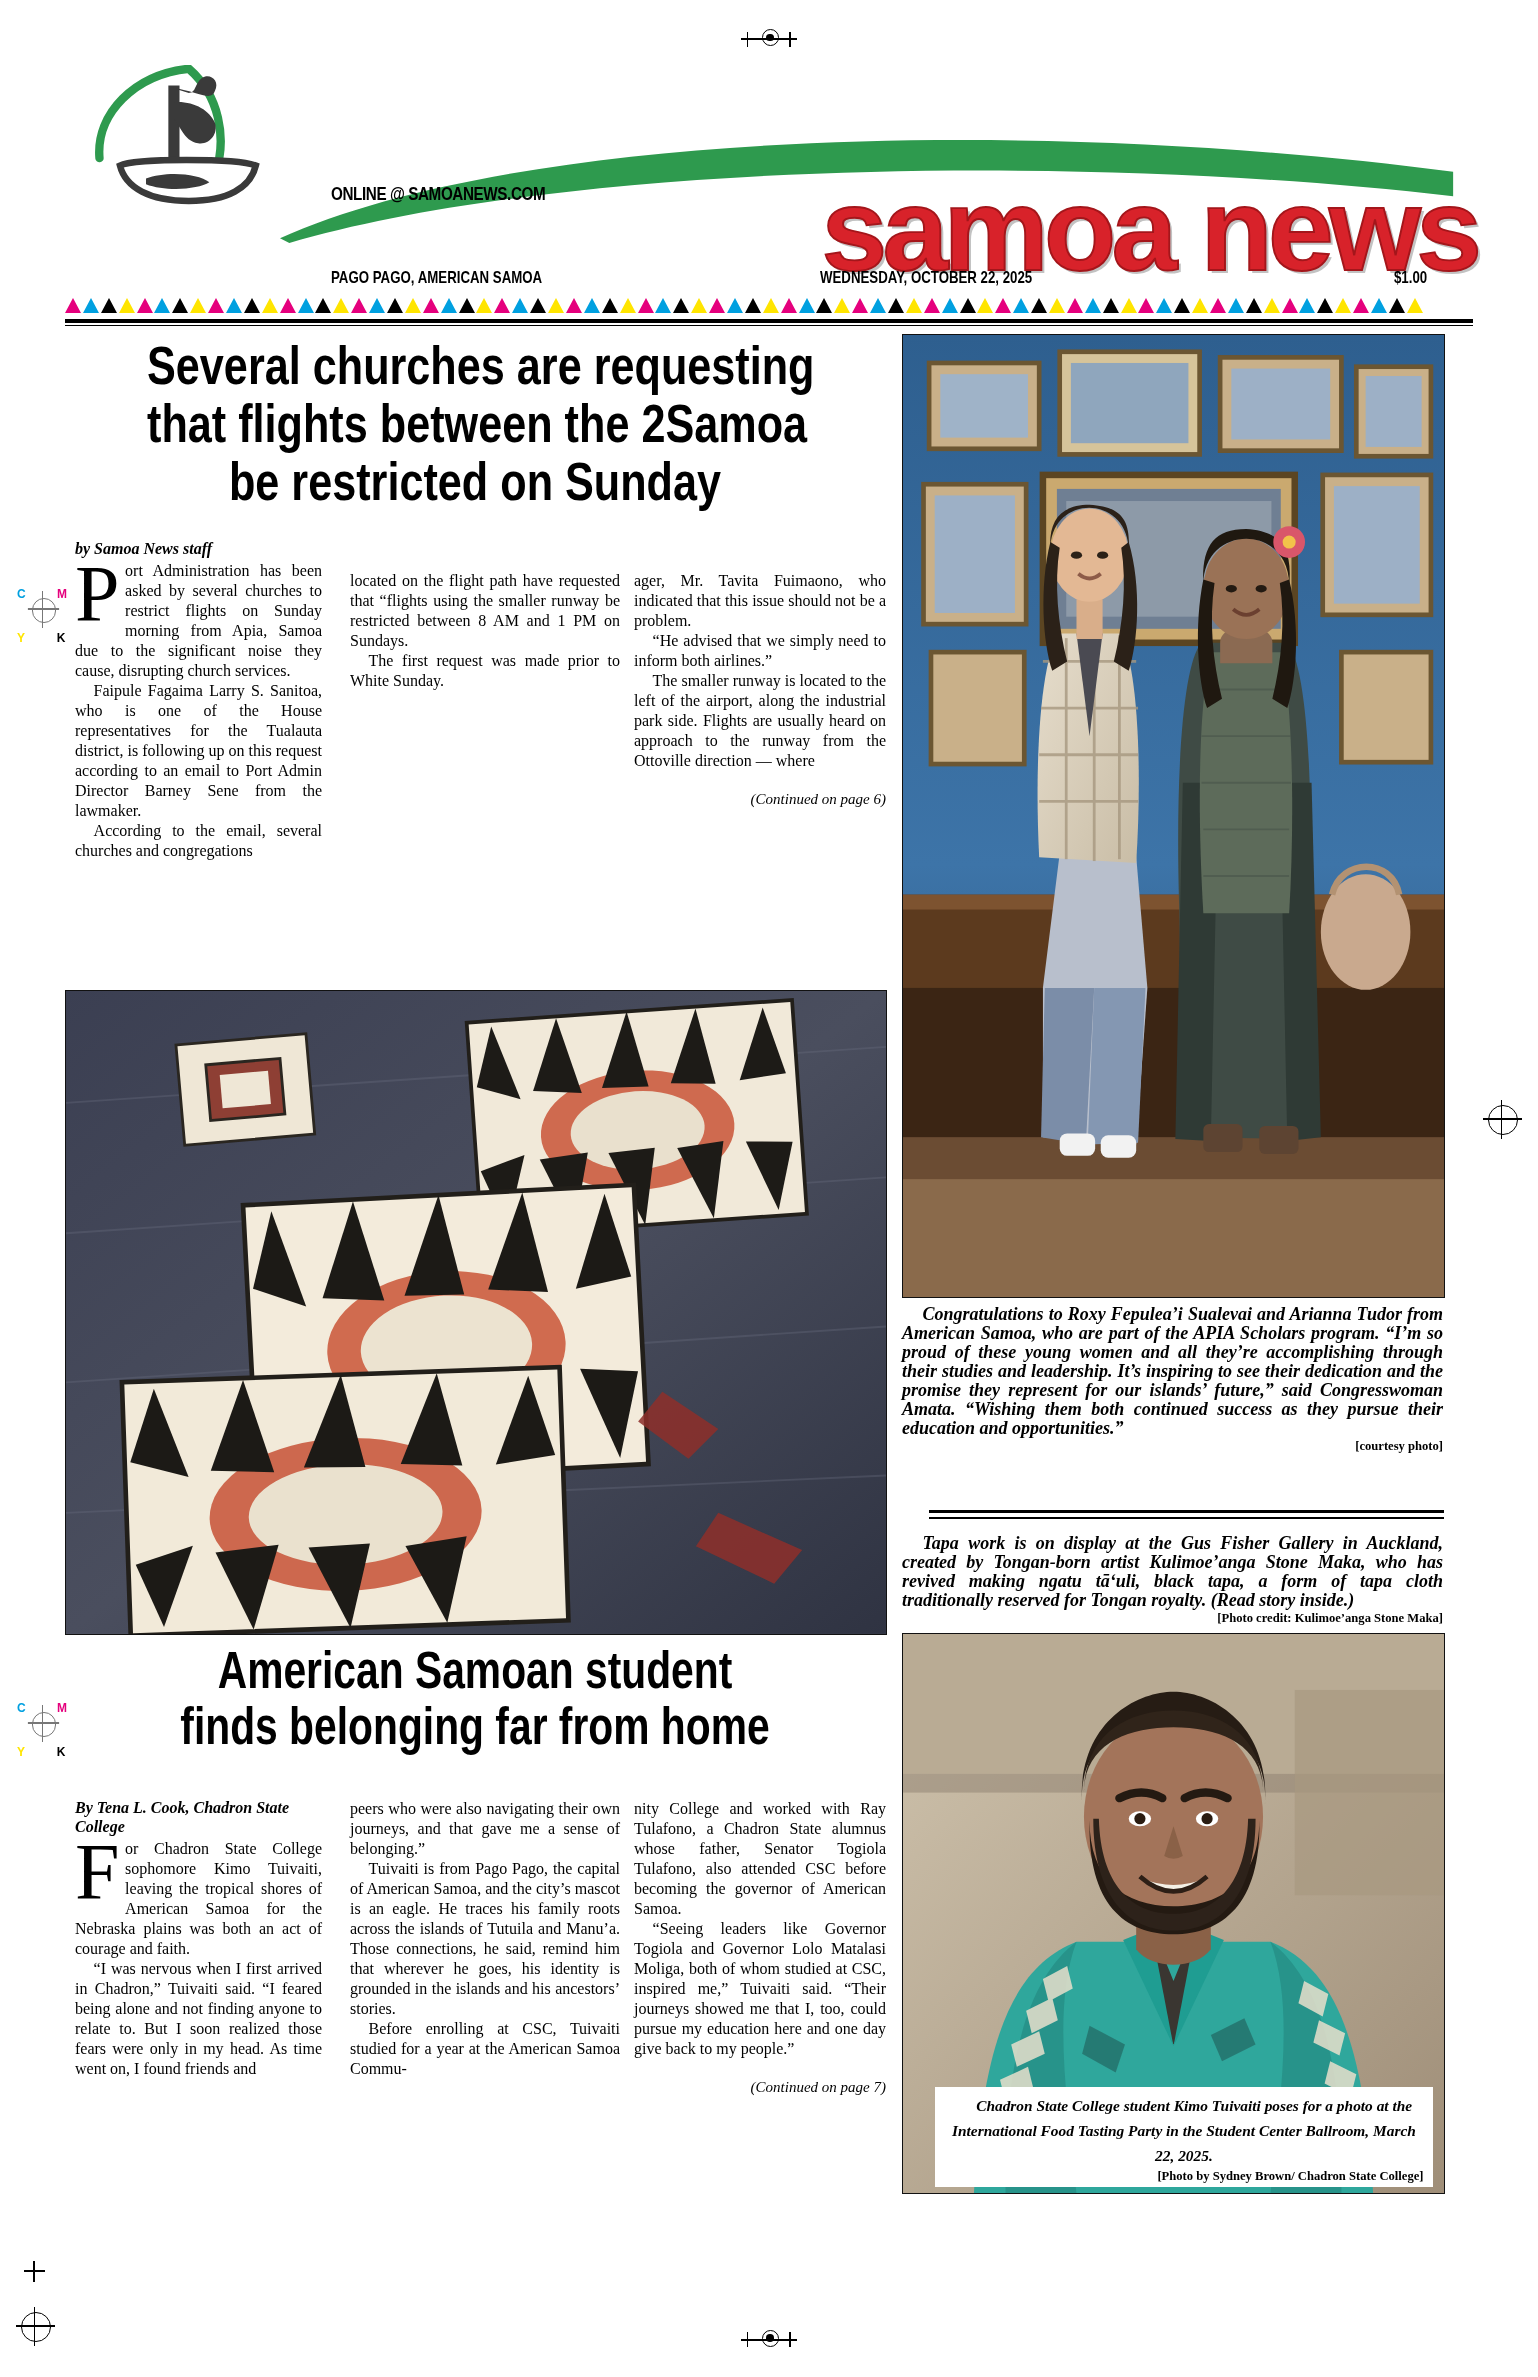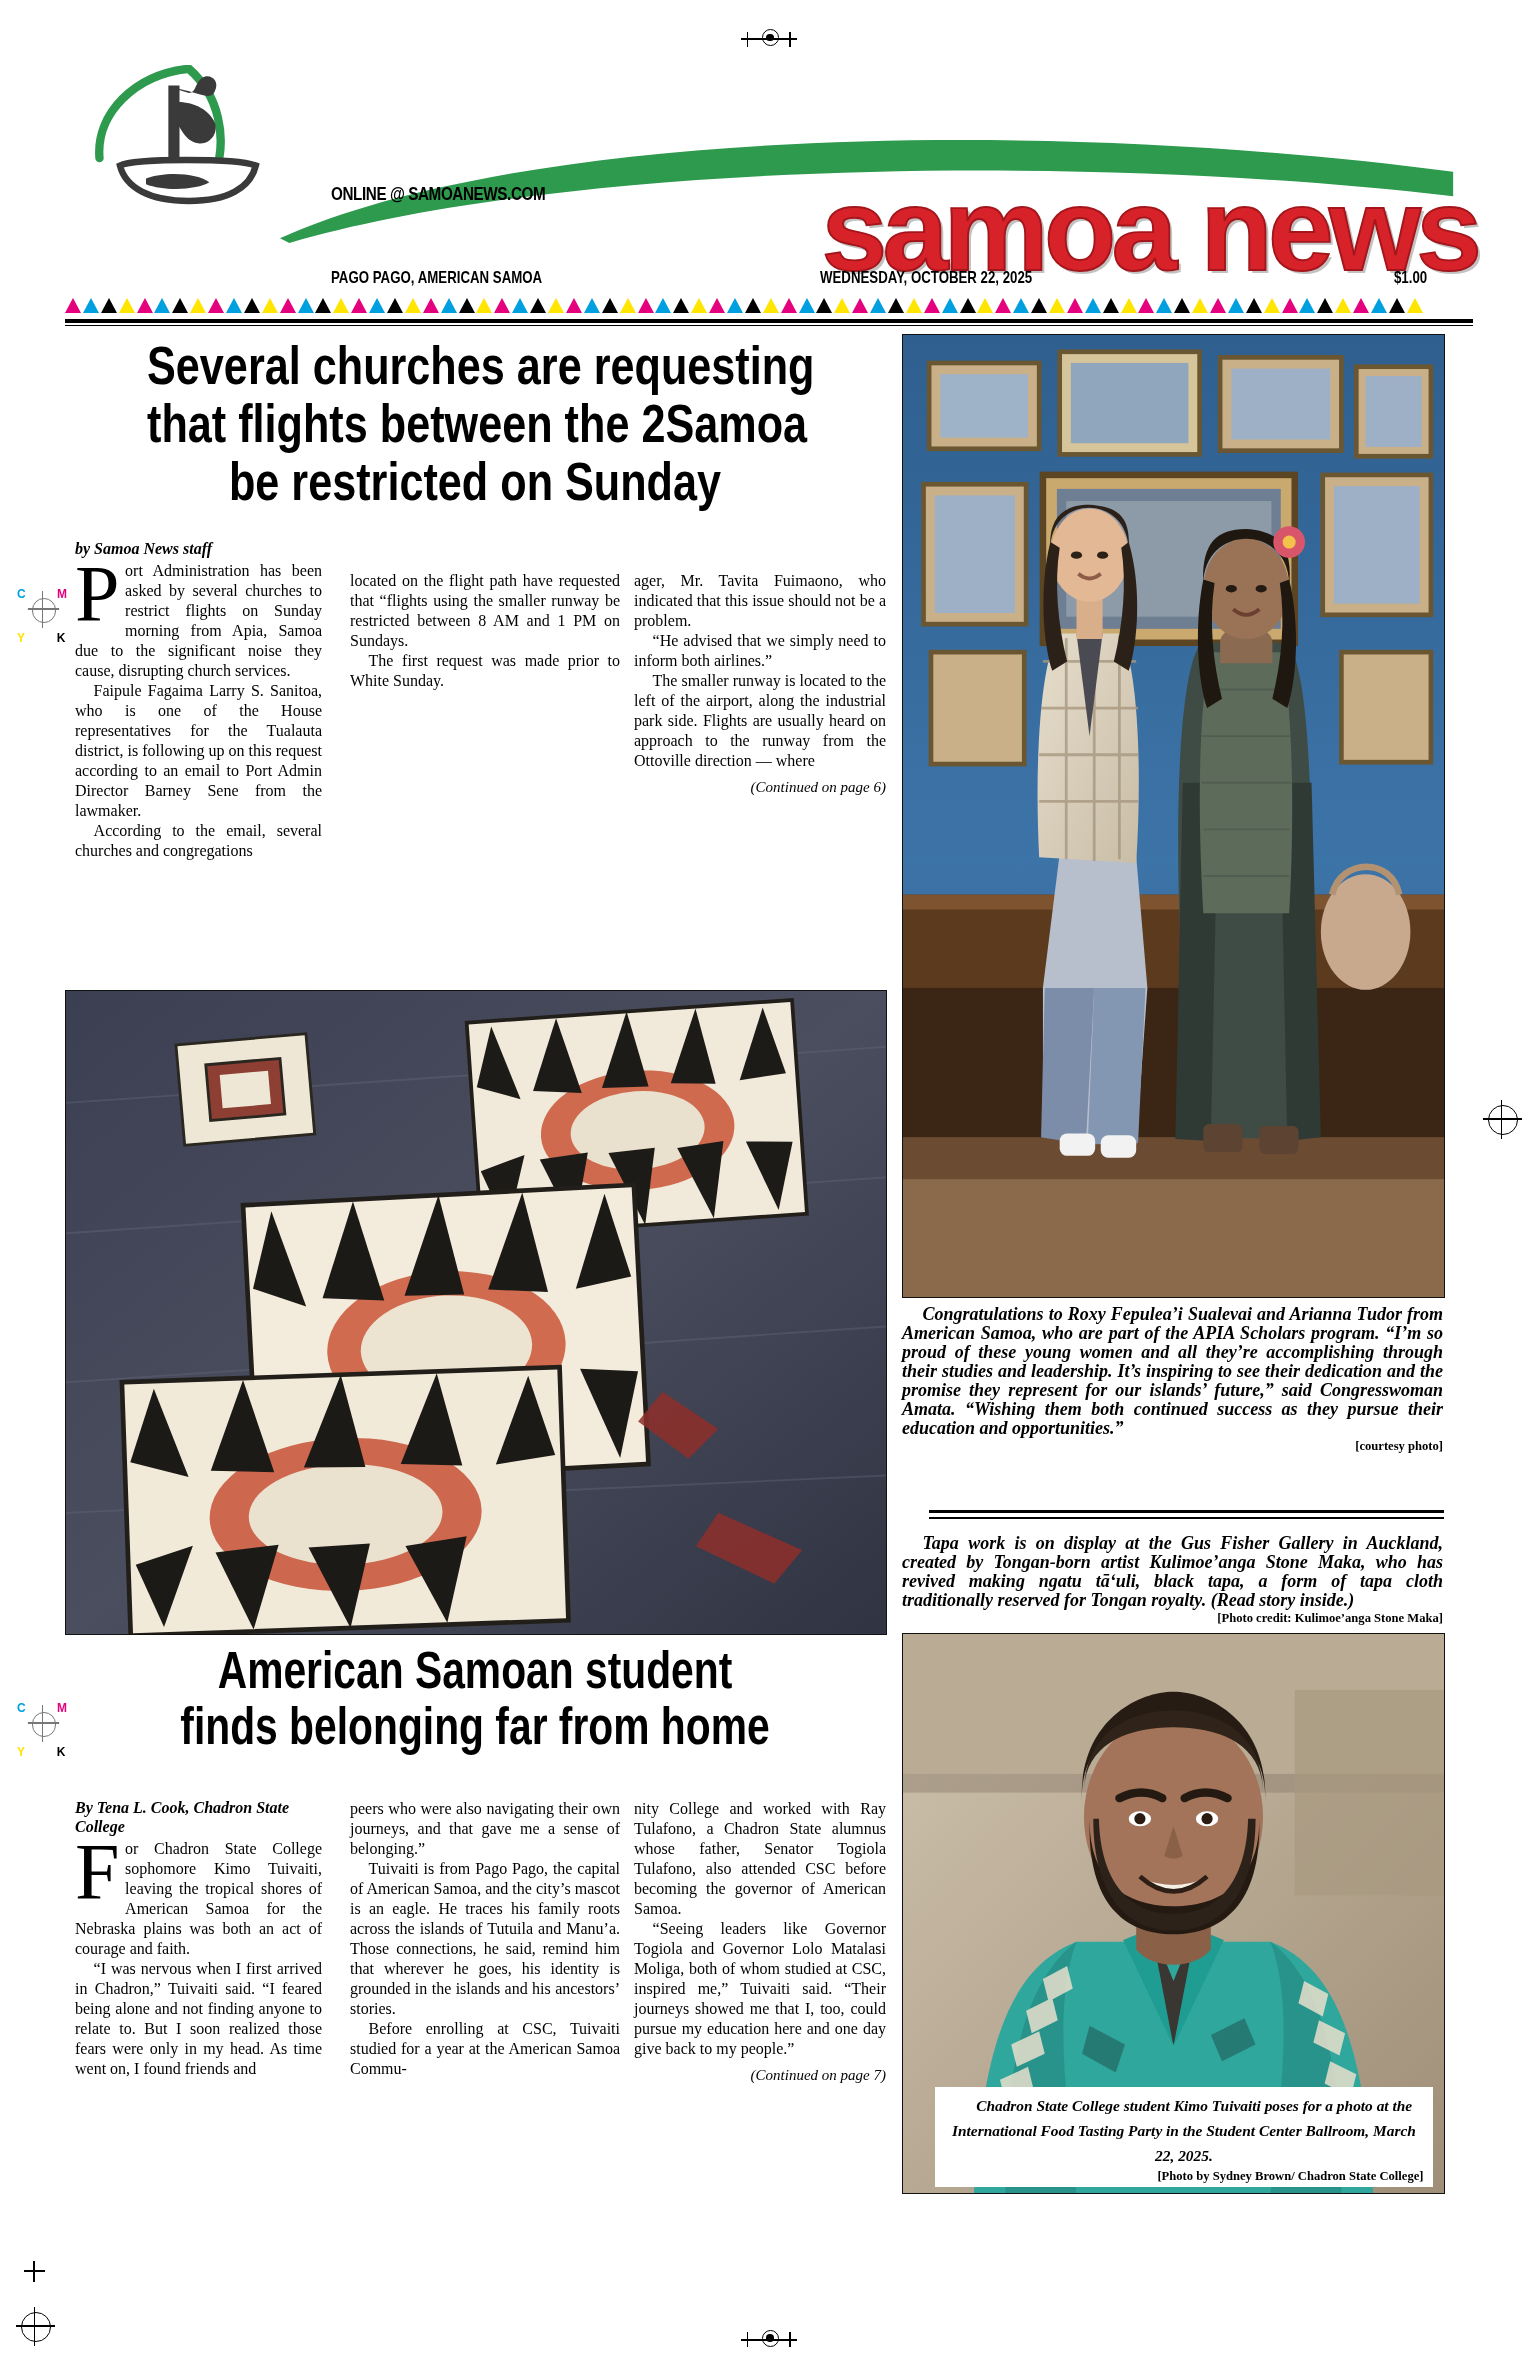--- a/index.html
+++ b/index.html
@@ -59,21 +59,21 @@
   
   .hl{font-family:"Liberation Sans",sans-serif;font-weight:bold;color:#000;text-align:center;
      transform:scaleX(.80);transform-origin:center top;white-space:nowrap;}
 
   .byline{font-family:"Liberation Serif",serif;font-weight:bold;font-style:italic;font-size:16px;}
 
   .col{font-family:"Liberation Serif",serif;font-size:16px;line-height:20px;text-align:justify;
        -webkit-hyphens:auto;hyphens:auto;}
   .col p{margin:0;text-indent:18.6px;}
   .dropcap{float:left;font-size:80px;line-height:63px;padding:1.9px 5.6px 0 0;font-family:"Liberation Serif",serif;}
-  .contd{font-style:italic;font-size:15px;text-align:right;margin-top:6px;}
+  .contd{font-style:italic;font-size:15px;text-align:right;margin-top:18px;}
 
   .cap{font-family:"Liberation Serif",serif;font-style:italic;font-weight:bold;font-size:18px;line-height:19px;text-align:justify;}
   .cap-first{text-indent:20.5px;}
   .credit{font-family:"Liberation Serif",serif;font-weight:bold;font-size:12.6px;text-align:right;margin-top:0.9px;}
 
   
   .photo{position:absolute;border:1.9px solid #111;overflow:hidden;background:#888;}
   .ph-inner{position:absolute;inset:0;}
 
   .dbl-rule{position:absolute;background:#000;}

